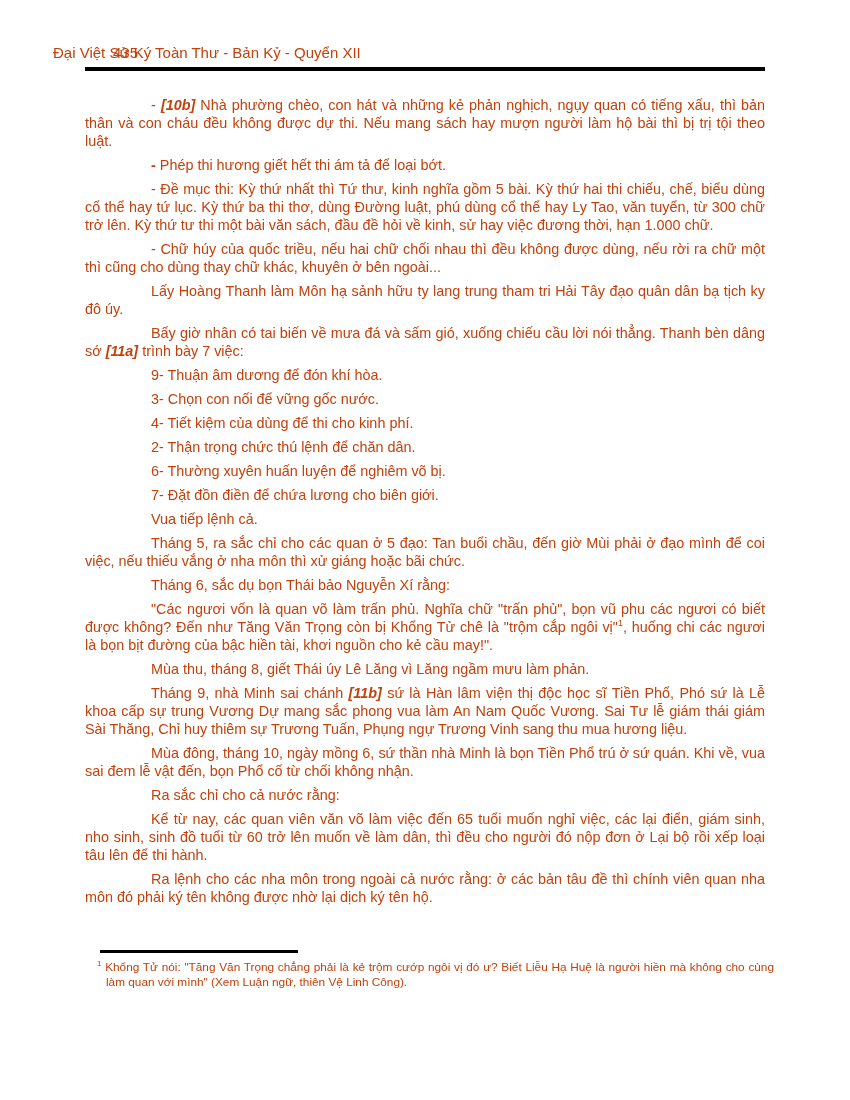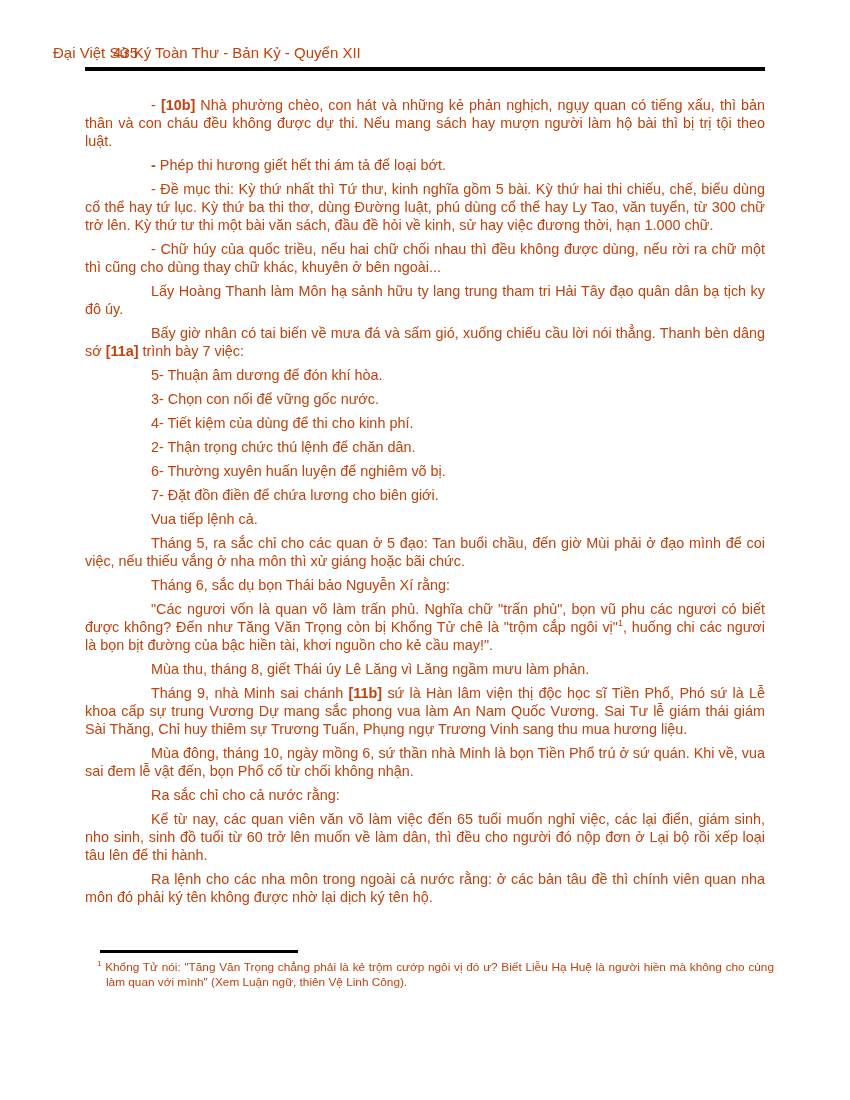--- a/index.html
+++ b/index.html
@@ -53,21 +53,21 @@
     text-align: justify;
   }
   .content p.para {
     margin: 6px 0;
     padding: 0;
     text-indent: 66px;
   }
   .content p.list {
     text-align: left;
   }
-  .content b { font-weight: bold; }
+  .content b { font-weight: bold; font-style: italic; }
   .content sup {
     font-size: 9px;
     line-height: 0;
     vertical-align: super;
   }
   .footnote-sep {
     position: absolute;
     left: 100px;
     top: 950px;
     width: 198px;
@@ -103,21 +103,21 @@
 
   <div class="header-rule"></div>
 
   <main class="content" id="paragraphs">
       <p class="para"><span>- </span><b>[10b]</b><span> Nhà phường chèo, con hát và những kẻ phản nghịch, ngụy quan có tiếng xấu, thì bản thân và con cháu đều không được dự thi. Nếu mang sách hay mượn người làm hộ bài thì bị trị tội theo luật.</span></p>
       <p class="para"><b>- </b><span>Phép thi hương giết hết thi ám tả để loại bớt.</span></p>
       <p class="para"><span>- Đề mục thi: Kỳ thứ nhất thì Tứ thư, kinh nghĩa gồm 5 bài. Kỳ thứ hai thi chiếu, chế, biểu dùng cổ thể hay tứ lục. Kỳ thứ ba thi thơ, dùng Đường luật, phú dùng cổ thể hay Ly Tao, văn tuyển, từ 300 chữ trở lên. Kỳ thứ tư thi một bài văn sách, đầu đề hỏi về kinh, sử hay việc đương thời, hạn 1.000 chữ.</span></p>
       <p class="para"><span>- Chữ húy của quốc triều, nếu hai chữ chối nhau thì đều không được dùng, nếu rời ra chữ một thì cũng cho dùng thay chữ khác, khuyên ở bên ngoài...</span></p>
       <p class="para"><span>Lấy Hoàng Thanh làm Môn hạ sảnh hữu ty lang trung tham tri Hải Tây đạo quân dân bạ tịch ky đô úy.</span></p>
       <p class="para"><span>Bấy giờ nhân có tai biến về mưa đá và sấm gió, xuống chiếu cầu lời nói thẳng. Thanh bèn dâng sớ </span><b>[11a]</b><span> trình bày 7 việc:</span></p>
-      <p class="para list"><span>5- Thuận âm dương để đón khí hòa.</span></p>
+      <p class="para list"><span>9- Thuận âm dương để đón khí hòa.</span></p>
       <p class="para list"><span>3- Chọn con nối để vững gốc nước.</span></p>
       <p class="para list"><span>4- Tiết kiệm của dùng để thi cho kinh phí.</span></p>
       <p class="para list"><span>2- Thận trọng chức thú lệnh để chăn dân.</span></p>
       <p class="para list"><span>6- Thường xuyên huấn luyện để nghiêm võ bị.</span></p>
       <p class="para list"><span>7- Đặt đồn điền để chứa lương cho biên giới.</span></p>
       <p class="para list"><span>Vua tiếp lệnh cả.</span></p>
       <p class="para"><span>Tháng 5, ra sắc chỉ cho các quan ở 5 đạo: Tan buổi chầu, đến giờ Mùi phải ở đạo mình để coi việc, nếu thiếu vắng ở nha môn thì xử giáng hoặc bãi chức.</span></p>
       <p class="para"><span>Tháng 6, sắc dụ bọn Thái bảo Nguyễn Xí rằng:</span></p>
       <p class="para"><span>"Các ngươi vốn là quan võ làm trấn phủ. Nghĩa chữ "trấn phủ", bọn vũ phu các ngươi có biết được không? Đến như Tăng Văn Trọng còn bị Khổng Tử chê là "trộm cắp ngôi vị"</span><sup>1</sup><span>, huống chi các ngươi là bọn bịt đường của bậc hiền tài, khơi nguồn cho kẻ cầu may!".</span></p>
       <p class="para"><span>Mùa thu, tháng 8, giết Thái úy Lê Lăng vì Lăng ngầm mưu làm phản.</span></p>

